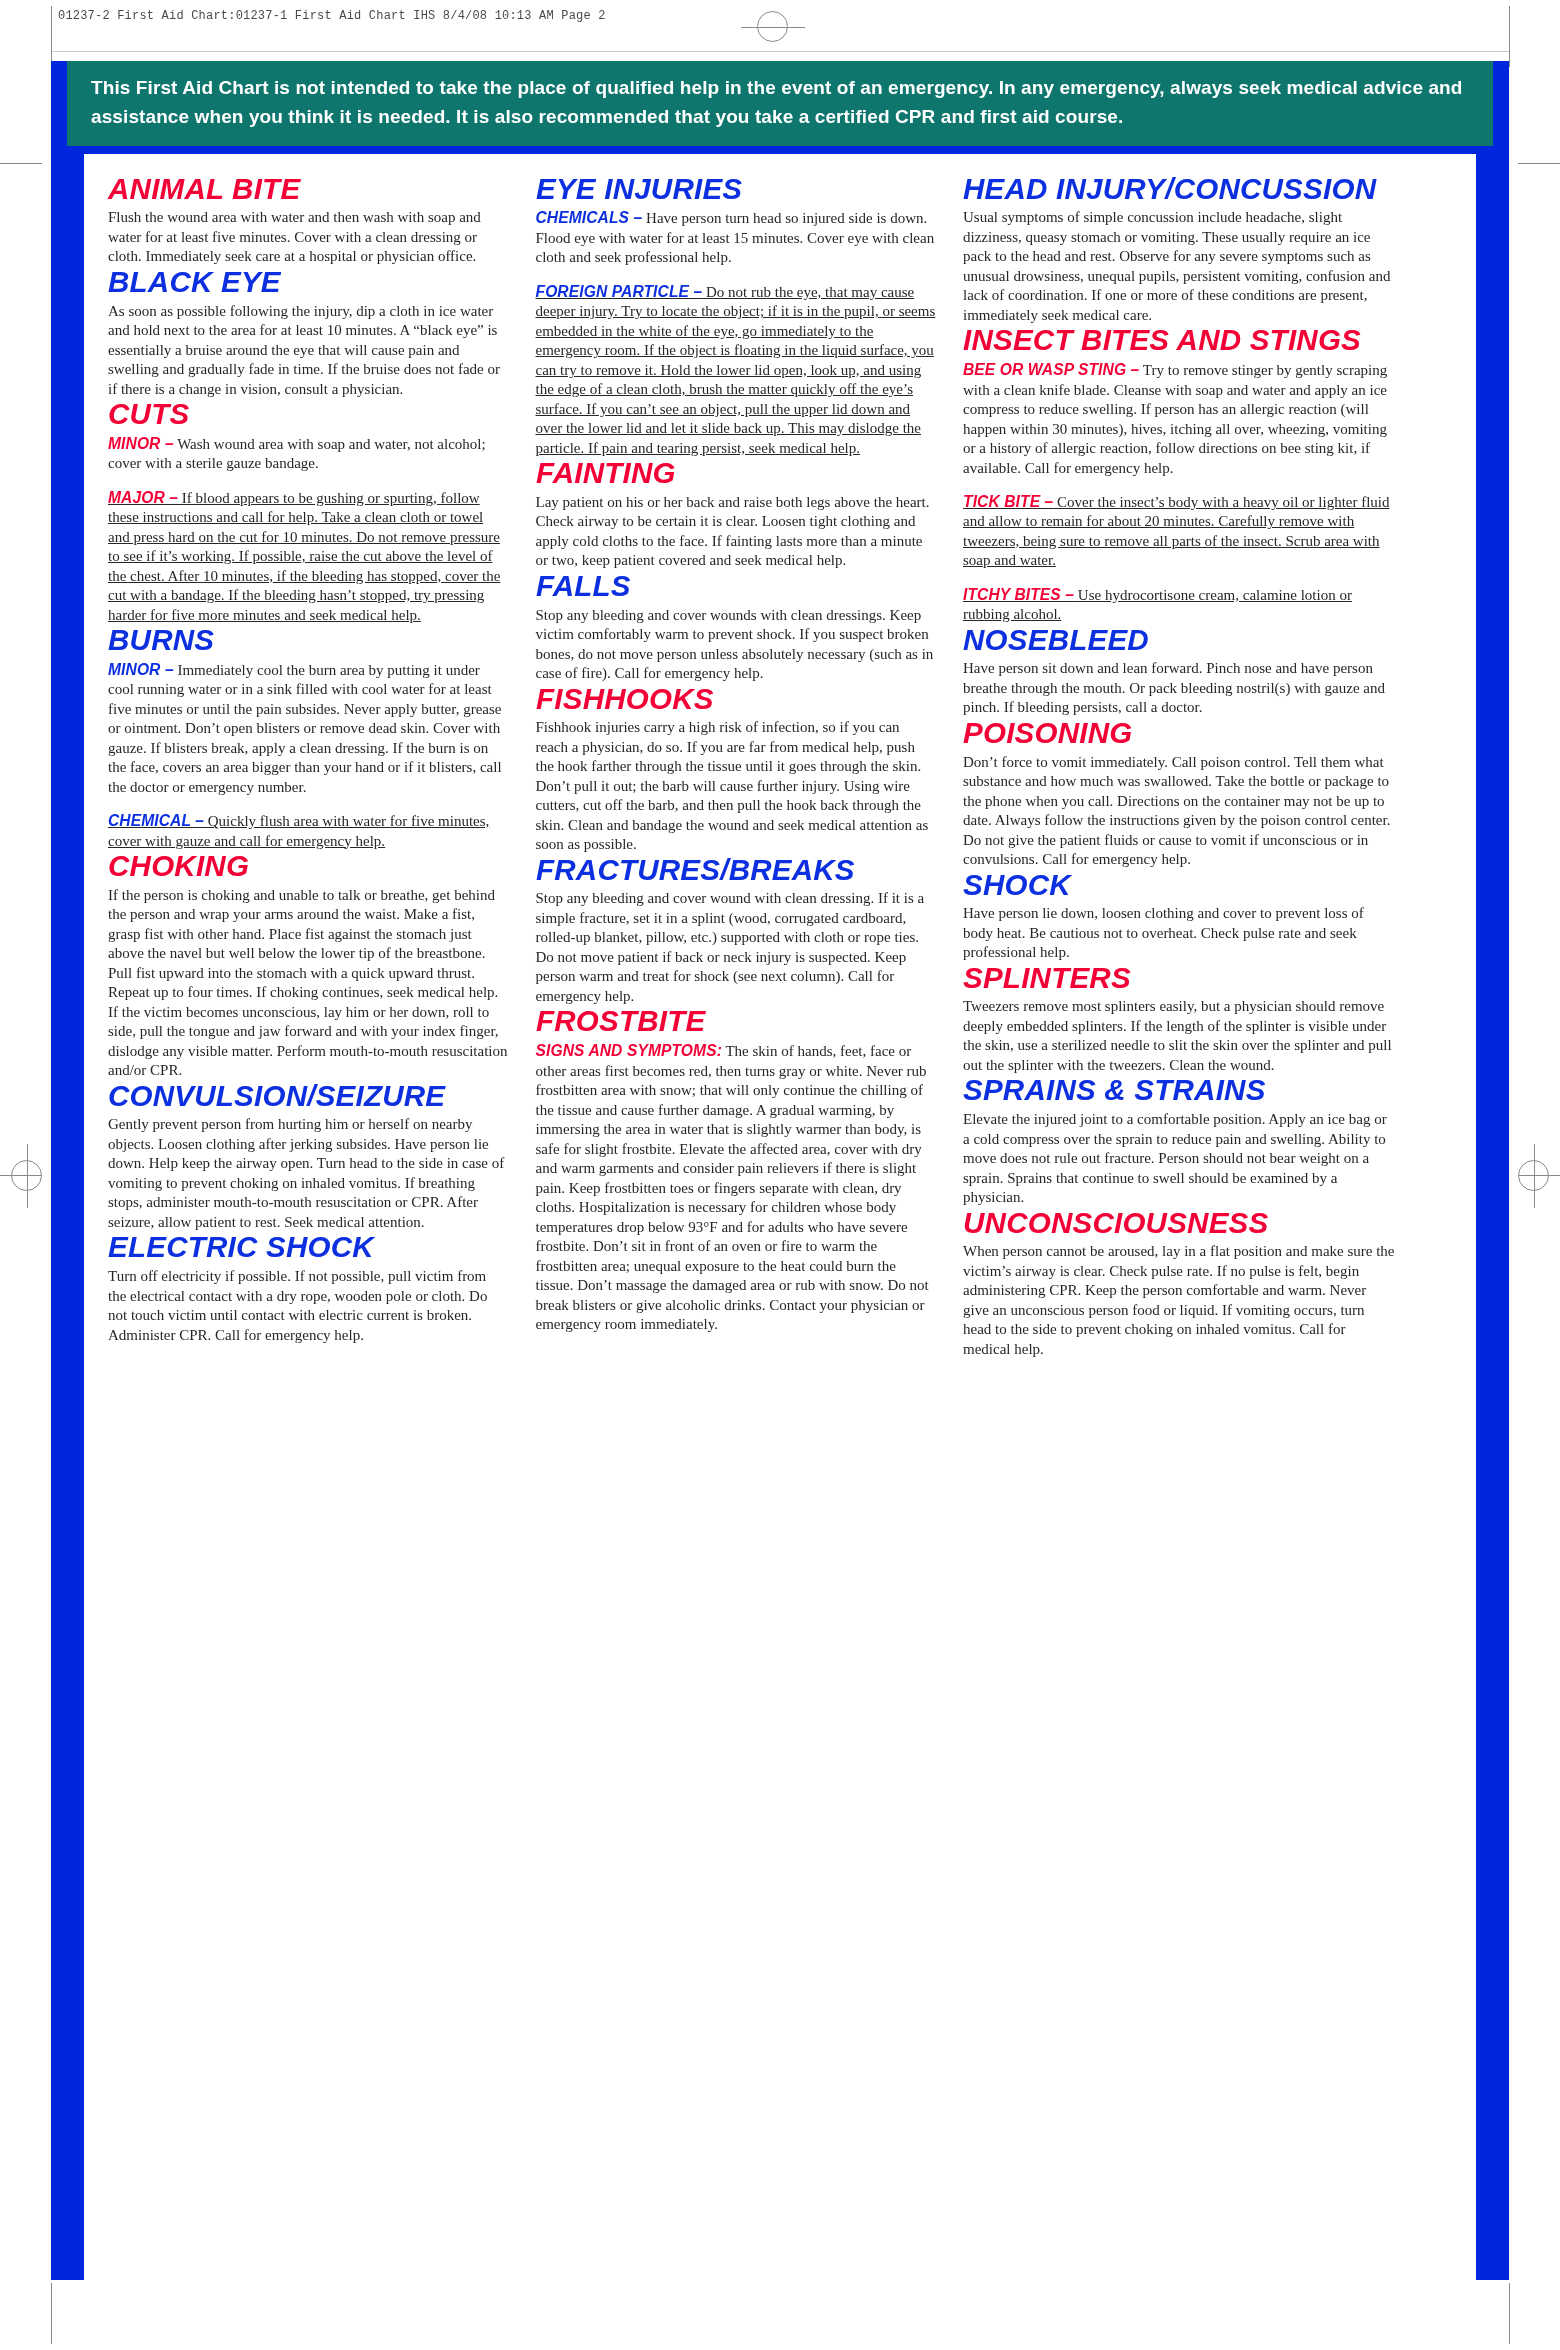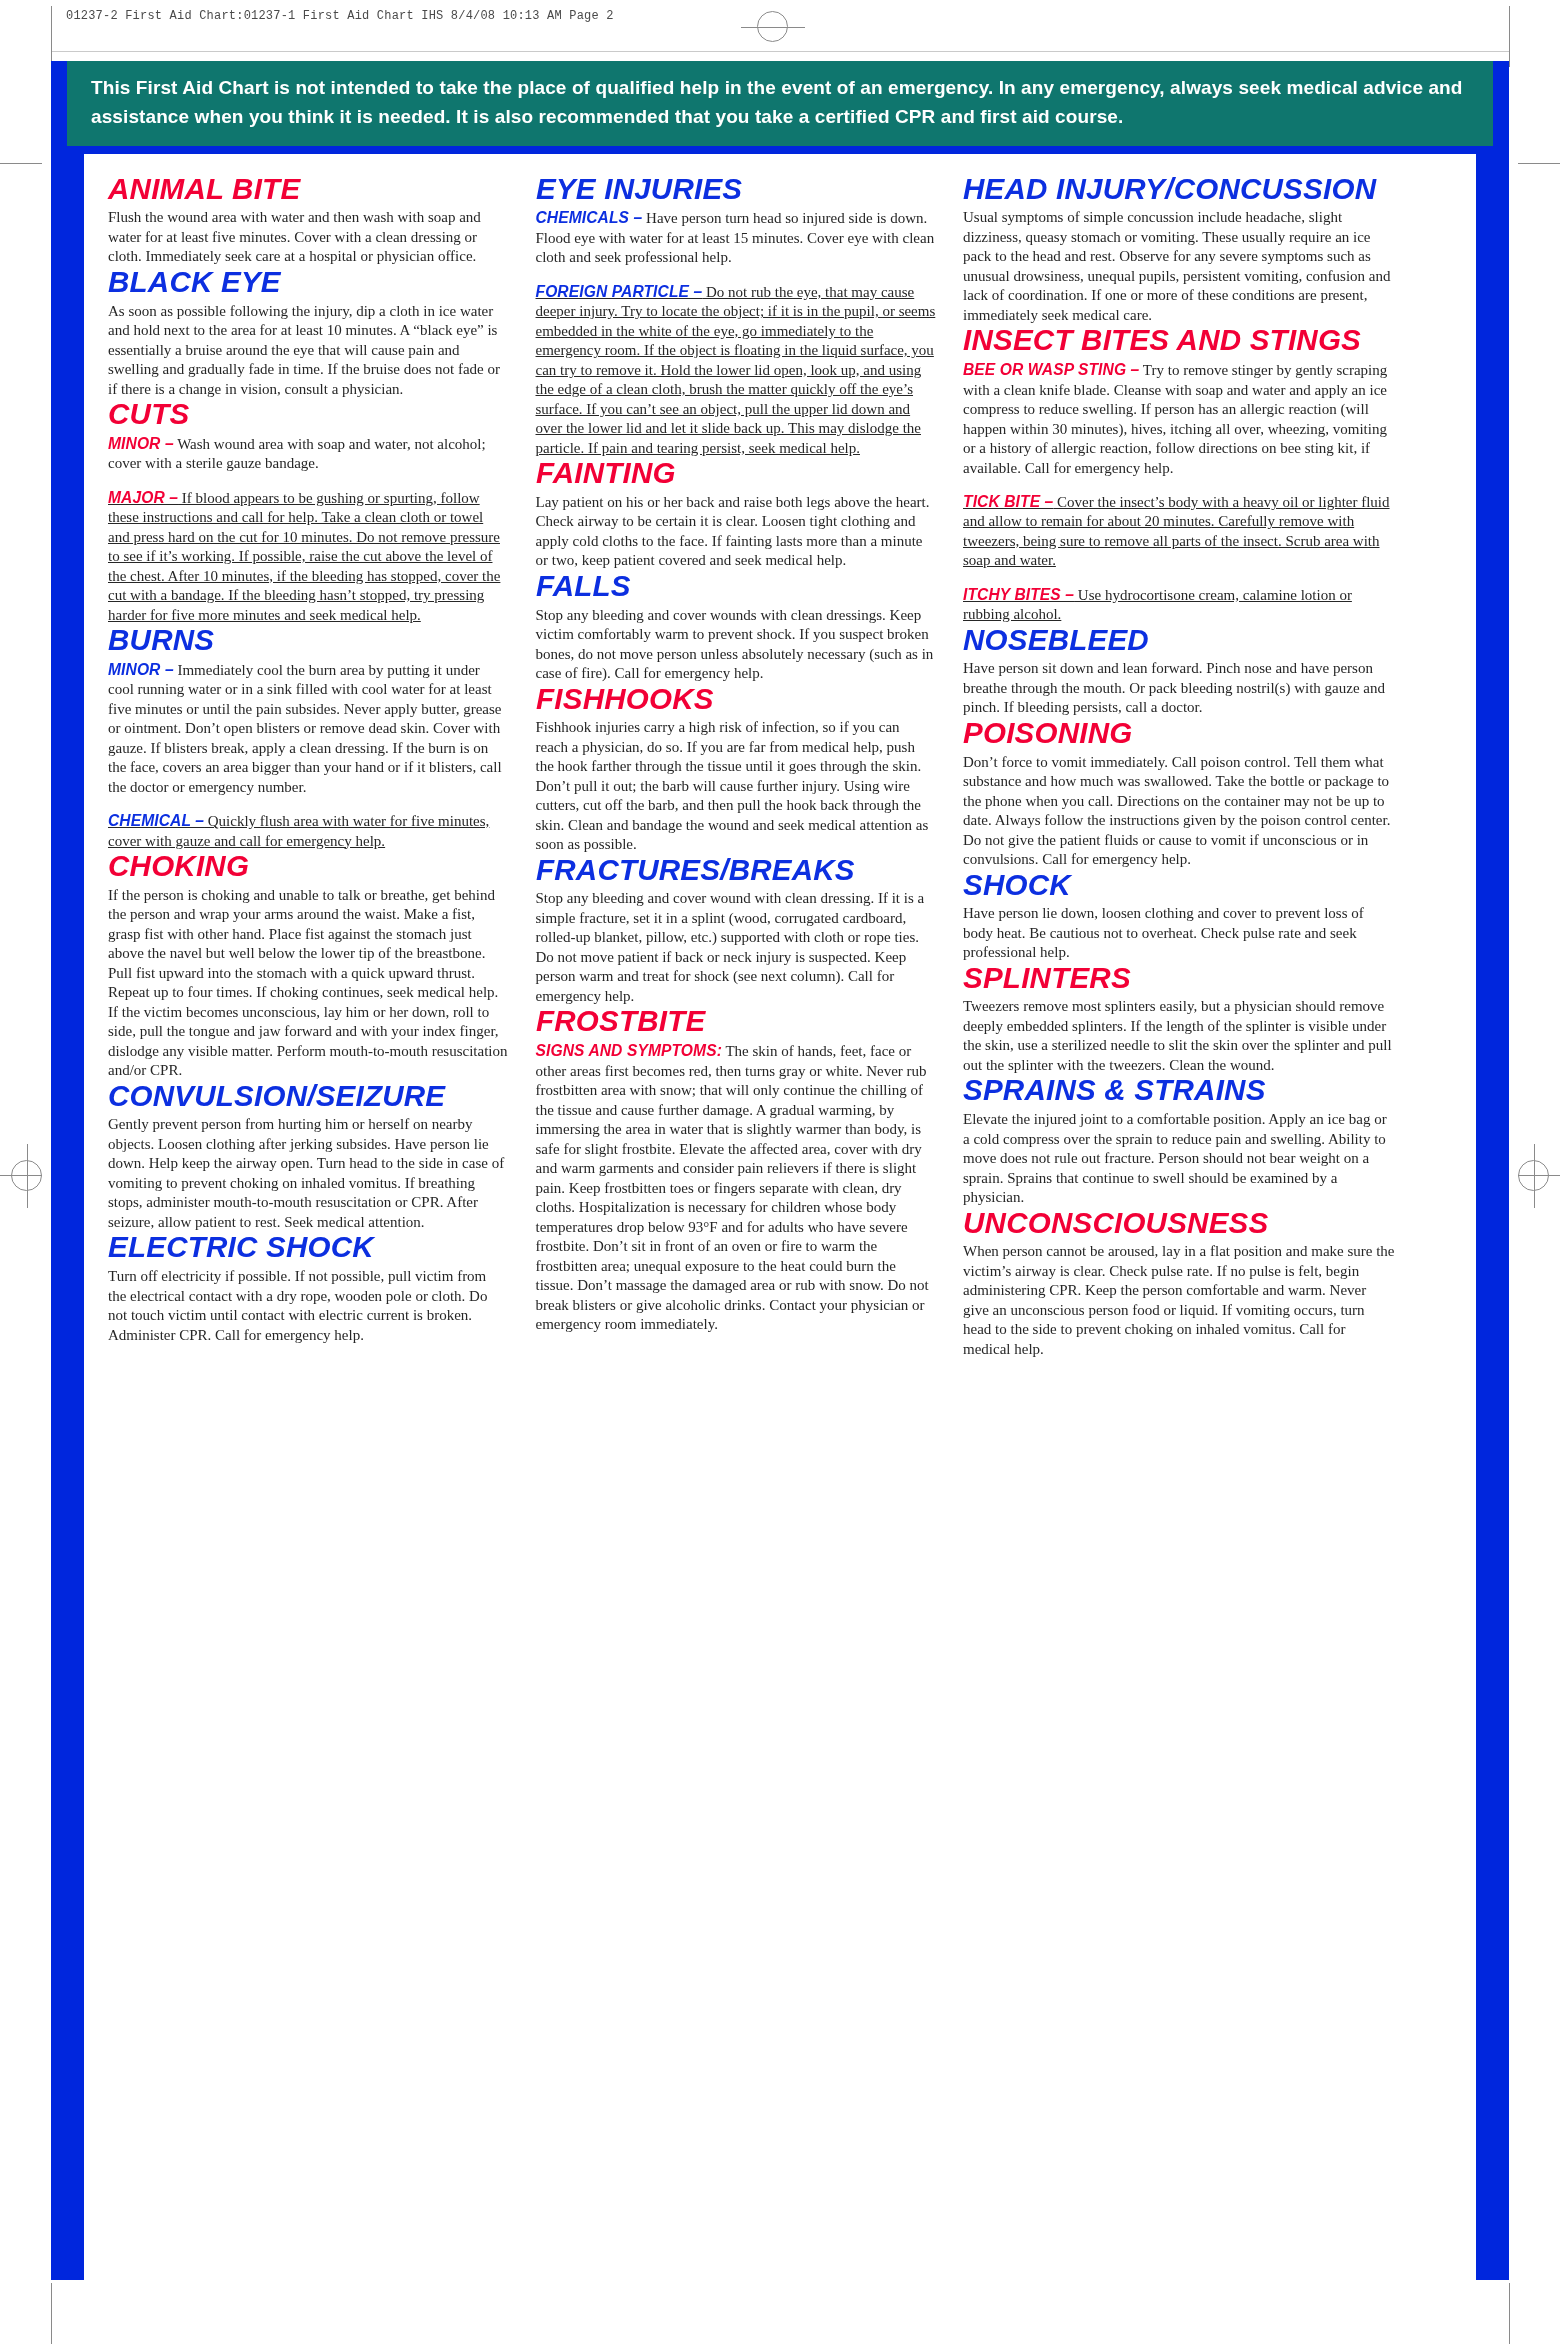--- a/index.html
+++ b/index.html
@@ -13,21 +13,21 @@
   
   #print-marks { position:absolute; inset:0; pointer-events:none; }
   .crop-v { position:absolute; width:0.9px; background:#8a8a8a; }
   .crop-h { position:absolute; height:0.9px; background:#8a8a8a; }
   .reg { position:absolute; width:31px; height:31px; }
   .reg .ring { position:absolute; inset:0; border:0.9px solid #8a8a8a; border-radius:50%; }
   .reg .hline { position:absolute; left:-16.5px; right:-16.5px; top:50%; height:0.9px; background:#8a8a8a; }
   .reg .vline { position:absolute; top:-16.5px; bottom:-16.5px; left:50%; width:0.9px; background:#8a8a8a; }
 
   #slug {
-    position:absolute; left:66px; top:9.2px;
+    position:absolute; left:58px; top:9.2px;
     font-family:"Liberation Mono", monospace;
     font-size:12px; color:#4a4a4a; letter-spacing:0.2px; white-space:nowrap;
   }
 
   
   #poster {
     position:absolute; left:51px; top:61px;
     width:1458px; height:2219px;
     background:#0026dd;
   }

